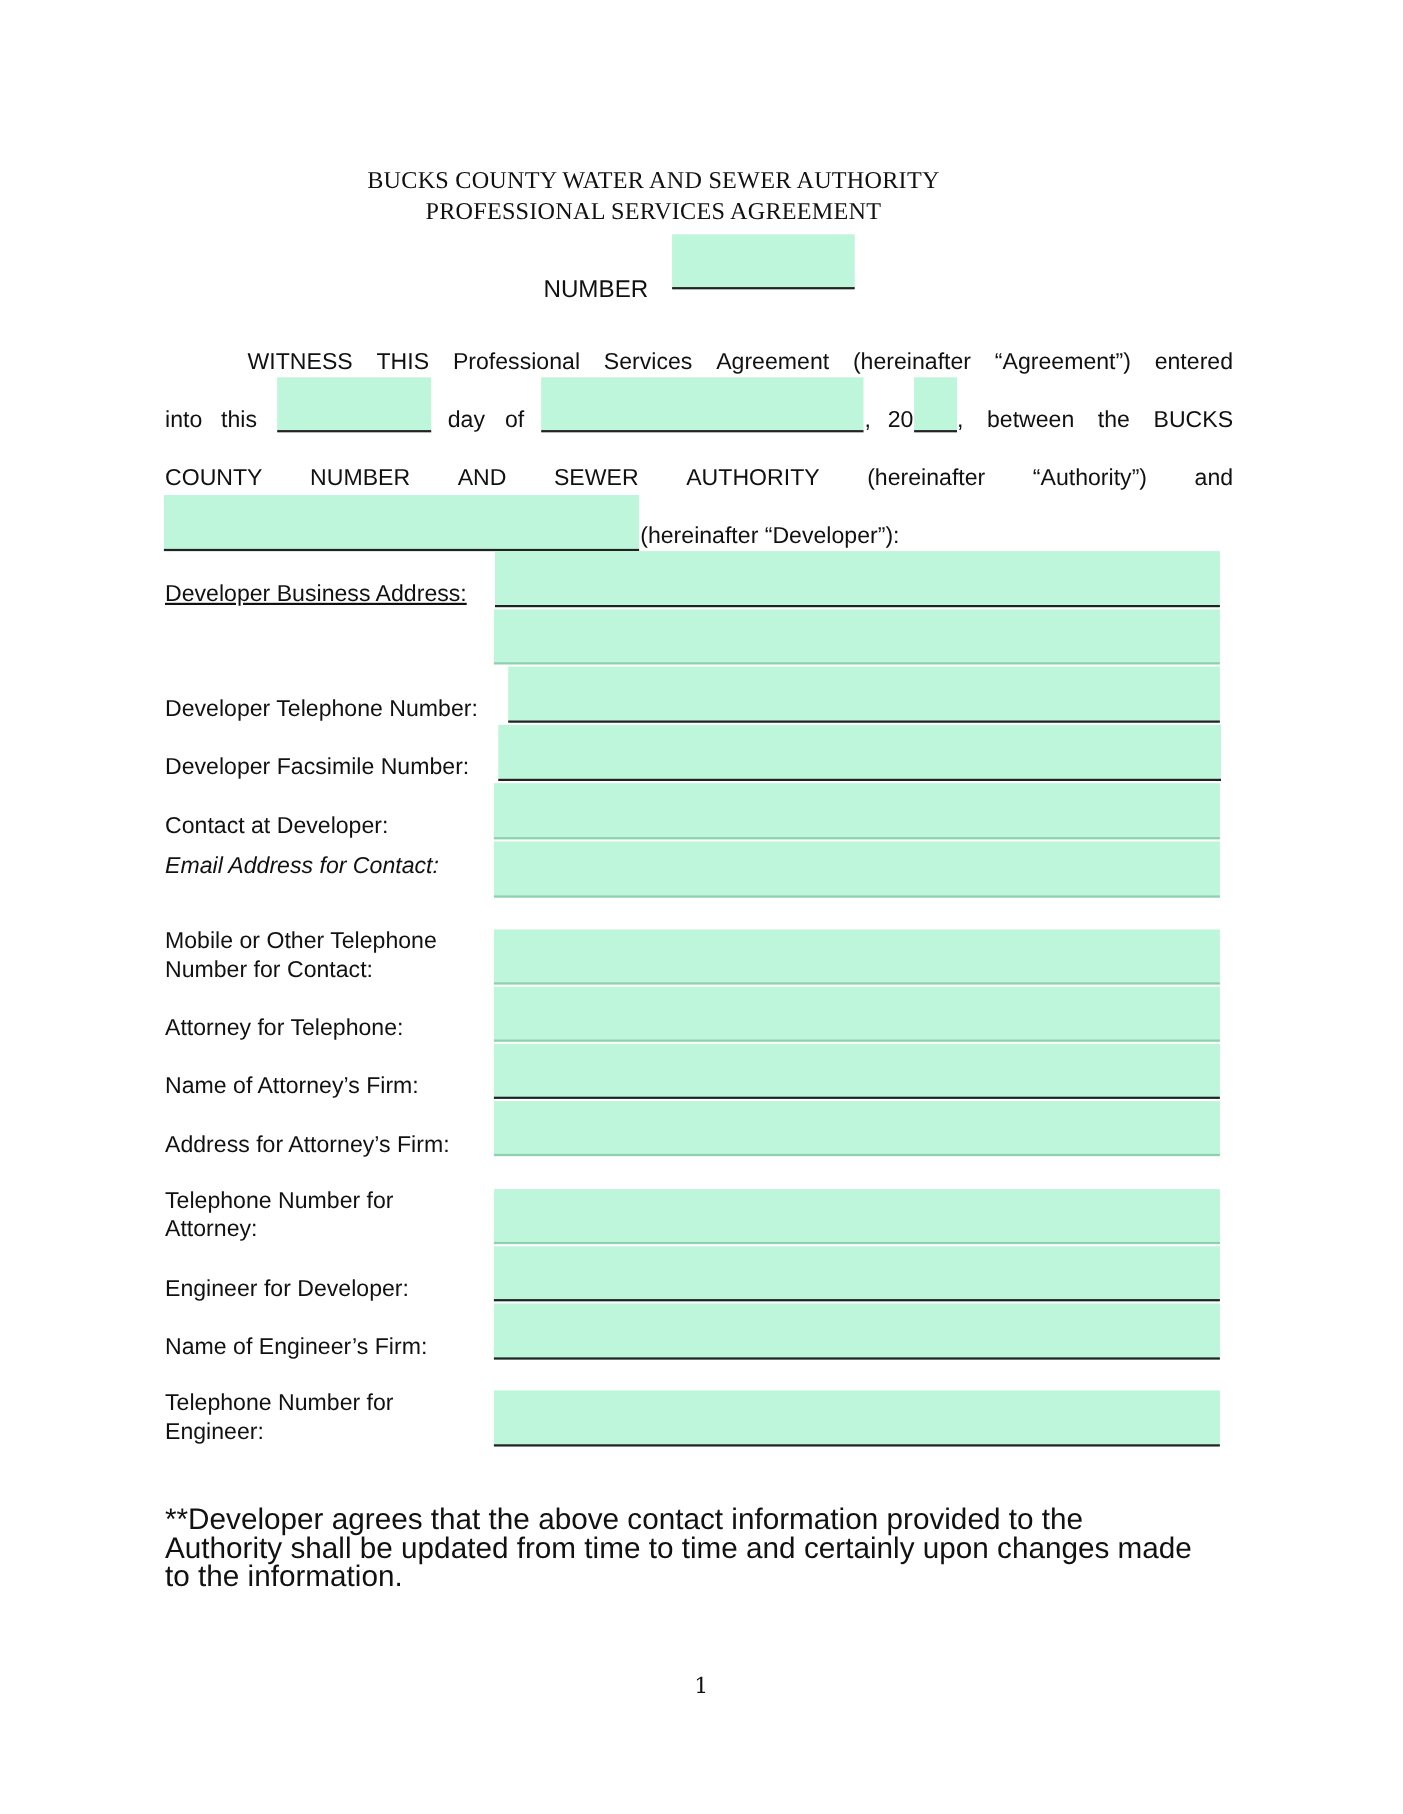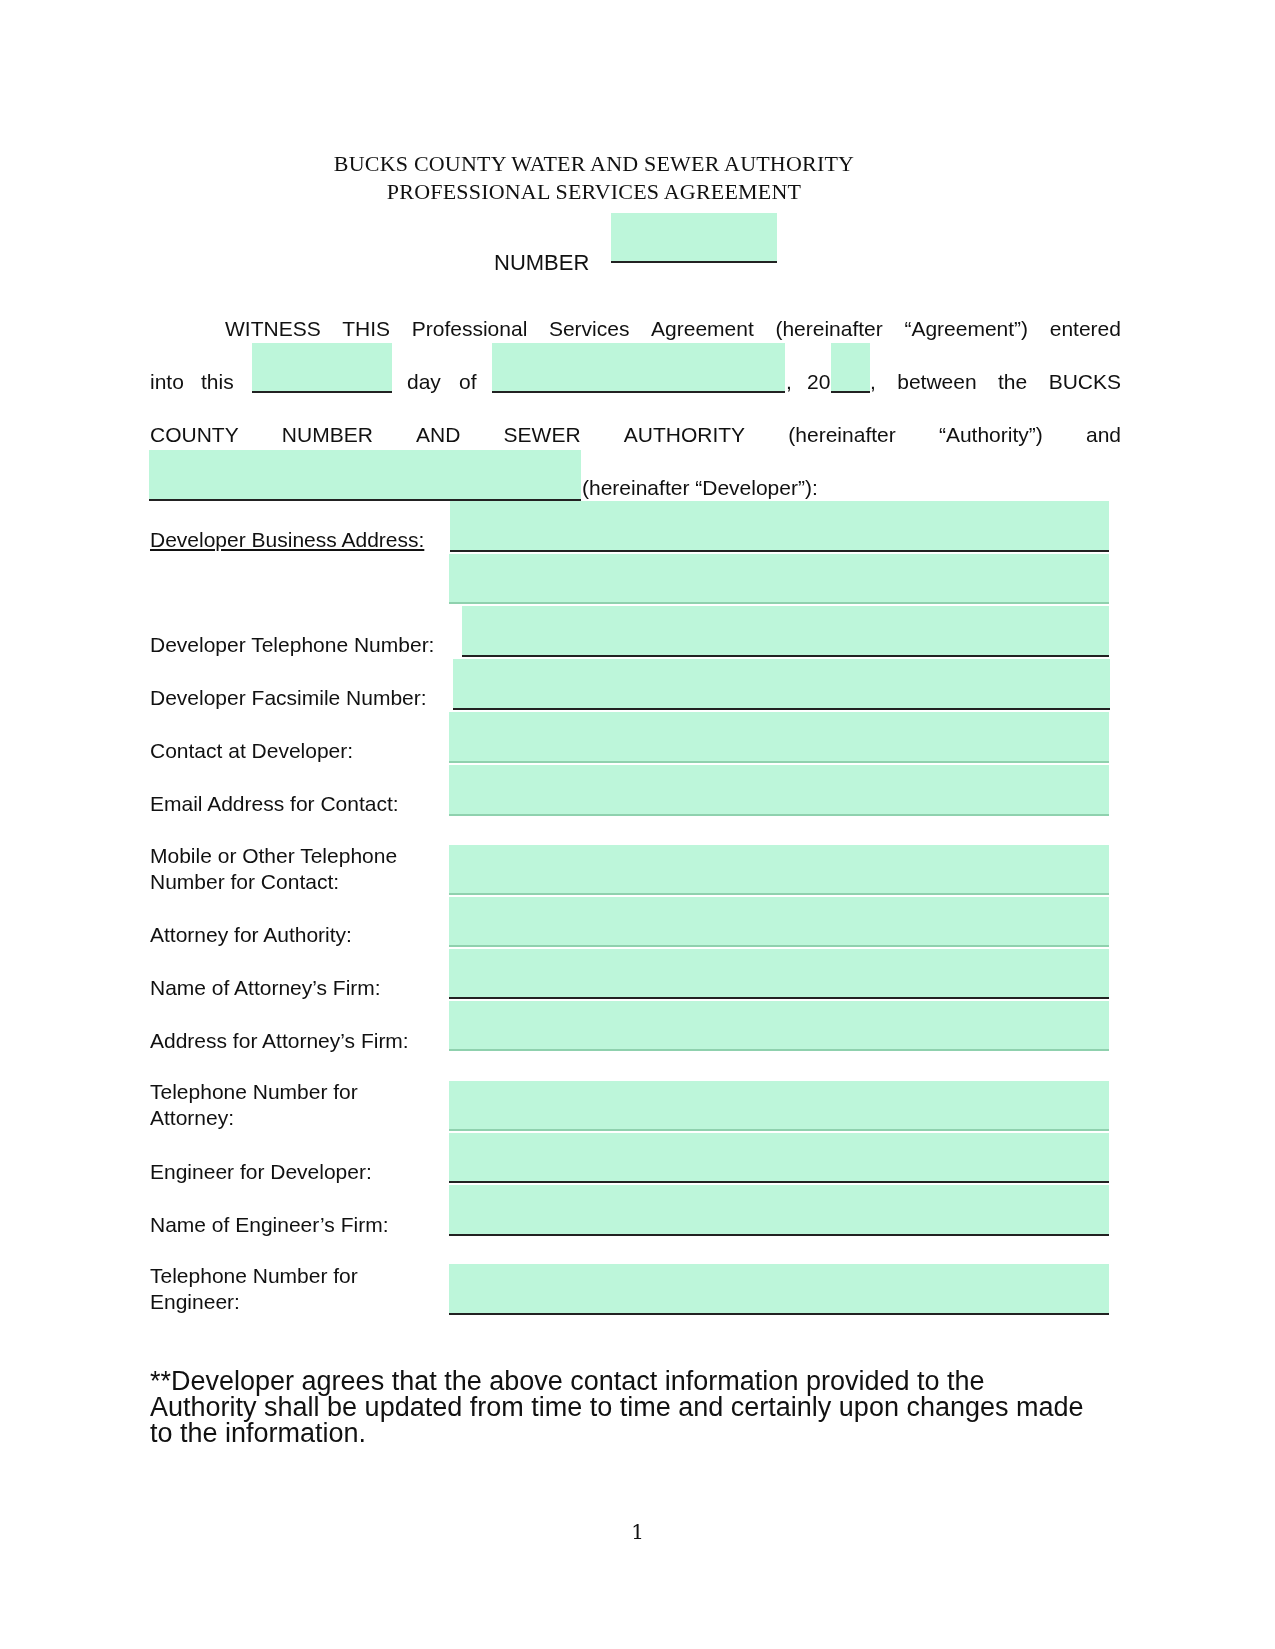--- a/index.html
+++ b/index.html
@@ -72,27 +72,27 @@
 
 <div class="abs txt" style="left:150px; top:633px;">Developer Telephone Number:</div>
 <input class="field" style="left: 462px; top: 606px; width: 647px; height: 51px;" value="">
 
 <div class="abs txt" style="left:150px; top:686px;">Developer Facsimile Number:</div>
 <input class="field" style="left: 453px; top: 659px; width: 657px; height: 51px;" value="">
 
 <div class="abs txt" style="left:150px; top:739px;">Contact at Developer:</div>
 <input class="field light" style="left: 449px; top: 712px; width: 660px; height: 51px;" value="">
 
-<div class="abs txt" style="left:150px; top:792px;">Email Address for Contact:</div>
+<div class="abs txt" style="left:150px; top:776px;font-style:italic;">Email Address for Contact:</div>
 <input class="field light" style="left: 449px; top: 765px; width: 660px; height: 51px;" value="">
 
 <div class="abs label2" style="left:150px; top:843px;">Mobile or Other Telephone Number for Contact:</div>
 <input class="field light" style="left: 449px; top: 845px; width: 660px; height: 50px;" value="">
 
-<div class="abs txt" style="left:150px; top:923px;">Attorney for Authority:</div>
+<div class="abs txt" style="left:150px; top:923px;">Attorney for Telephone:</div>
 <input class="field light" style="left: 449px; top: 897px; width: 660px; height: 50px;" value="">
 
 <div class="abs txt" style="left:150px; top:976px;">Name of Attorney’s Firm:</div>
 <input class="field" style="left: 449px; top: 949px; width: 660px; height: 50px;" value="">
 
 <div class="abs txt" style="left:150px; top:1029px;">Address for Attorney’s Firm:</div>
 <input class="field light" style="left: 449px; top: 1001px; width: 660px; height: 50px;" value="">
 
 <div class="abs label2" style="left:150px; top:1079px;">Telephone Number for Attorney:</div>
 <input class="field light" style="left: 449px; top: 1081px; width: 660px; height: 50px;" value="">

